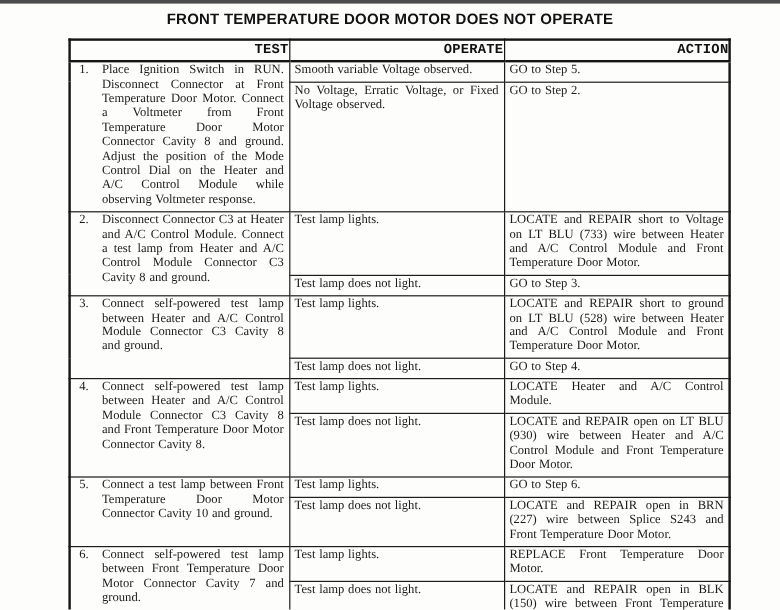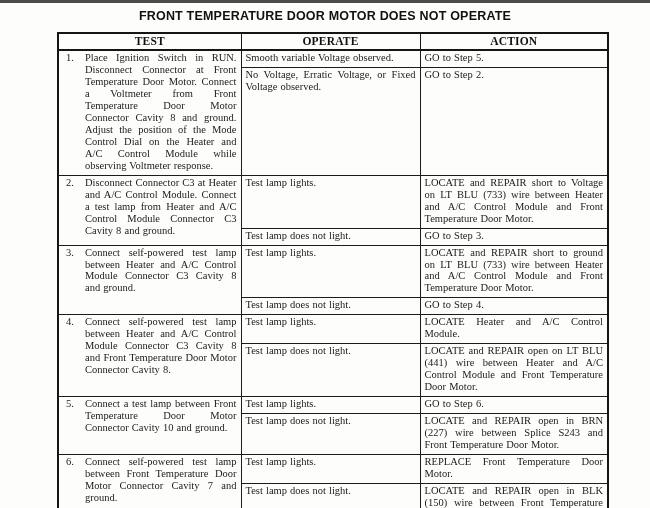--- a/index.html
+++ b/index.html
@@ -28,24 +28,24 @@
     border-collapse: collapse;
     table-layout: fixed;
     width: 550px;
     margin: 9px 0 0 57px;
     border: 2px solid #151515;
   }
   col.c-test   { width: 183px; }
   col.c-result { width: 179px; }
   col.c-action { width: 188px; }
   th {
-    font-family: Liberation Serif, serif;
+    font-family: Liberation Mono, monospace;
     font-weight: bold;
     font-size: 11.5px;
-    text-align: center;
+    text-align: right;
     color: #111;
     border: 1px solid #151515;
     border-bottom-width: 2px;
     padding: 1px 0 2px 0;
     letter-spacing: 0.2px;
   }
   tbody { border-top: 1px solid #151515; }
   td {
     border: 1px solid #1c1c1c;
     vertical-align: top;
@@ -125,41 +125,41 @@
     </tbody>
     <tbody>
       <tr class="shrink">
         <td class="test-cell" rowspan="2">
           <div class="test-wrap">
             <span class="step-num">3.</span>
             <span class="test-text">Connect self-powered test lamp between Heater and A/C Control Module Connector C3 Cavity 8 and ground.</span>
           </div>
         </td>
         <td class="result-cell">Test lamp lights.</td>
-        <td class="action-cell">LOCATE and REPAIR short to ground on LT BLU (733) wire between Heater and A/C Control Module and Front Temperature Door Motor.</td>
+        <td class="action-cell">LOCATE and REPAIR short to ground on LT BLU (528) wire between Heater and A/C Control Module and Front Temperature Door Motor.</td>
       </tr>
       <tr>
         <td class="result-cell">Test lamp does not light.</td>
         <td class="action-cell">GO to Step 4.</td>
       </tr>
     </tbody>
     <tbody>
       <tr class="shrink">
         <td class="test-cell" rowspan="2">
           <div class="test-wrap">
             <span class="step-num">4.</span>
             <span class="test-text">Connect self-powered test lamp between Heater and A/C Control Module Connector C3 Cavity 8 and Front Temperature Door Motor Connector Cavity 8.</span>
           </div>
         </td>
         <td class="result-cell">Test lamp lights.</td>
         <td class="action-cell">LOCATE Heater and A/C Control Module.</td>
       </tr>
       <tr>
         <td class="result-cell">Test lamp does not light.</td>
-        <td class="action-cell">LOCATE and REPAIR open on LT BLU (441) wire between Heater and A/C Control Module and Front Temperature Door Motor.</td>
+        <td class="action-cell">LOCATE and REPAIR open on LT BLU (930) wire between Heater and A/C Control Module and Front Temperature Door Motor.</td>
       </tr>
     </tbody>
     <tbody>
       <tr class="shrink">
         <td class="test-cell" rowspan="2">
           <div class="test-wrap">
             <span class="step-num">5.</span>
             <span class="test-text">Connect a test lamp between Front Temperature Door Motor Connector Cavity 10 and ground.</span>
           </div>
         </td>

